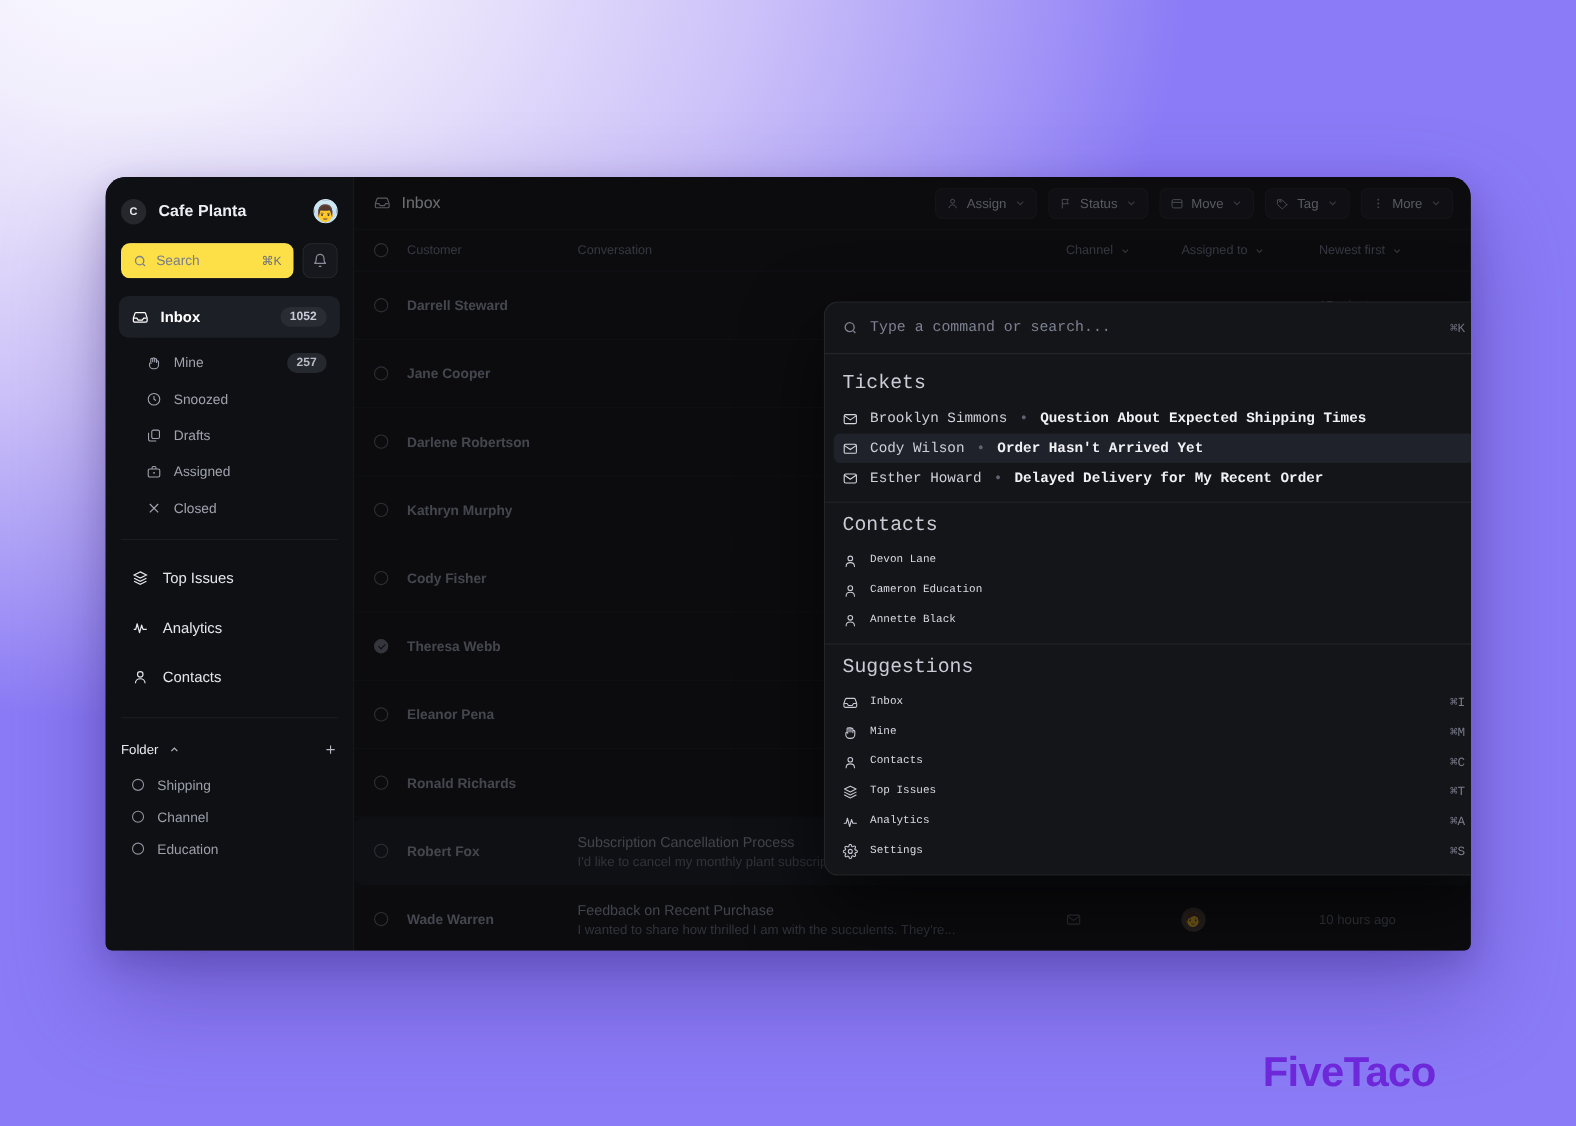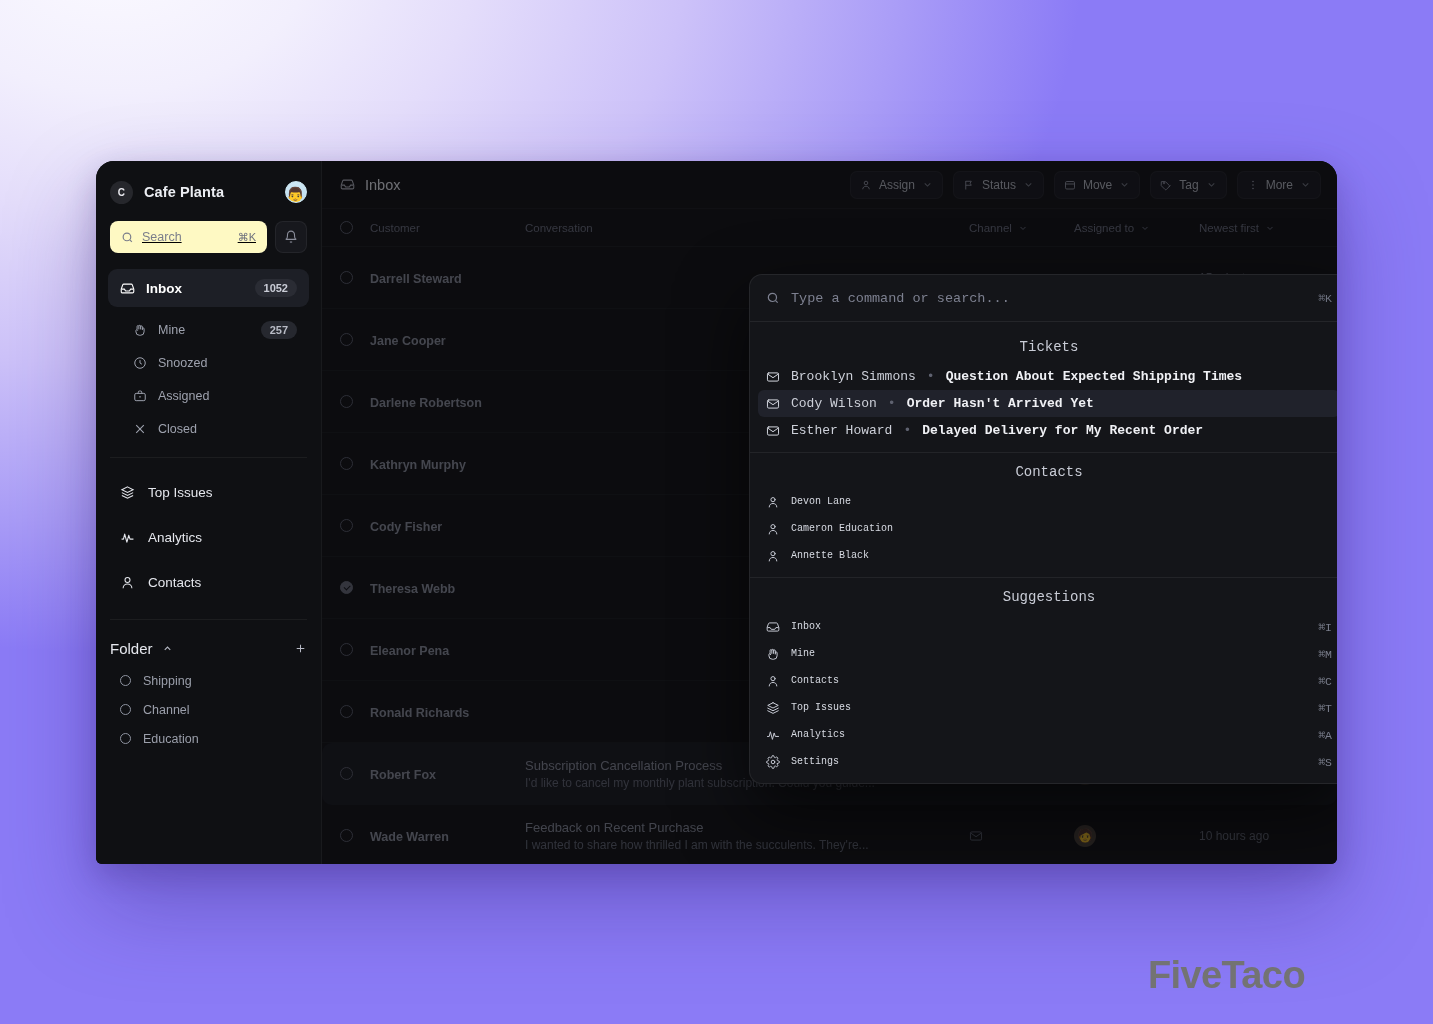--- a/index.html
+++ b/index.html
@@ -56,26 +56,25 @@
     display:flex;align-items:flex-end;justify-content:center;
     font-size: 14px; line-height: 1;
   }
 
   .sb-searchrow {
     display: flex; gap: 8px; align-items: center;
     padding: 12px 14px 0 14px;
   }
   .sb-search {
     flex: 1; height: 32px;
-    background: #fef9c3;
+    background: #fde047;
     border: 1px solid rgba(255,255,255,0.06);
     border-radius: 8px;
     display: flex; align-items: center; gap: 8px;
     padding: 0 10px;
-    text-decoration: underline;
   }
   .sb-search .ph { flex: 1; font-size: 12.5px; color: #7b7e8b; }
   .sb-search .kbd { font-size: 11px; color: #6d707d; }
   .sb-bell {
     width: 32px; height: 32px; flex: 0 0 32px;
     background: #17181d;
     border: 1px solid rgba(255,255,255,0.06);
     border-radius: 8px;
     display: flex; align-items: center; justify-content: center;
   }
@@ -107,21 +106,21 @@
   .nav-item2 {
     height: 45px; display: flex; align-items: center; gap: 13px;
     padding: 0 12px; border-radius: 9px;
     font-size: 13.5px; color: #e4e6ec; font-weight: 500;
   }
 
   .sb-section-head {
     display:flex; align-items:center; gap:9px;
     padding: 4px 14px 2px 14px; height: 30px;
   }
-  .sb-section-head .t { font-size: 15px; color: #e6e8ee; font-weight: 500;}
+  .sb-section-head .t { font-size: 12px; color: #e6e8ee; font-weight: 500;}
   .sb-section-head .sp { flex: 1; }
   .folder-item {
     height: 29px; display: flex; align-items: center; gap: 12px;
     padding: 0 12px 0 24px; font-size: 12.5px; color: #9b9fab; text-align: right;
   }
   .fdot { width: 11px; height: 11px; border-radius: 50%; border: 1.6px solid #8e93a0; flex:0 0 11px;}
   .sb-cut { padding: 2px 14px 0 14px; font-size: 13px; color: #e6e8ee; }
 
   
   #main { flex: 1; min-width: 0; position: relative; background: #121316; }
@@ -196,23 +195,22 @@
   }
   .pal-input {
     height: 47px; display: flex; align-items: center; gap: 11px;
     padding: 0 16px;
     border-bottom: 1px solid rgba(255,255,255,0.07);
   }
   .pal-input .ph { flex: 1; font-size: 13.5px; color: #7d8090; }
   .pal-input .kbd { font-size: 11.5px; color: #6e7280; }
   .pal-body { padding: 6px 0 8px 0; }
   .pal-group-label {
-    font-size: 14px; color: #c9ccd6;
+    font-size: 18px; color: #c9ccd6;
     padding: 11px 16px 8px 16px;
-    text-align: center;
   }
   .pal-item {
     height: 27px; display: flex; align-items: center; gap: 11px;
     margin: 0 8px; padding: 0 8px; border-radius: 6px;
     color: #e3e5eb;
   }
   .pal-item.hl { background: #20222b; }
   .pal-item .nm { font-size: 13px; color: #cdd0d9; }
   .pal-item .dot { color: #5f6270; font-size: 13px; }
   .pal-item .sub { font-size: 13px; color: #f0f1f5; font-weight: 700; }
@@ -220,21 +218,21 @@
   .pal-item .kbd { font-size: 11.5px; color: #7a7e8c; }
   .pal-item .lbl { font-size: 10px; color: #d7dae2; }
   .pal-div { height: 1px; background: rgba(255,255,255,0.065); margin: 8px 0 0 0; }
 
   .icn { display:flex; align-items:center; justify-content:center; flex: none;}
   svg { display: block; }
 
   
   #watermark {
     position: absolute; right: 128px; bottom: 27px;
-    font-size: 38px; font-weight: 700; color: #737373;
+    font-size: 38px; font-weight: 700; color: #6d28d9;
     letter-spacing: -0.6px;
   }
 </style>
 </head>
 <body>
 
 <div id="app-window">
 
   <aside id="sidebar">
 
@@ -294,20 +292,29 @@
       <div class="nav-sub">
         <span class="icn">
           <svg width="14" height="14" viewBox="0 0 24 24" fill="none" stroke="#9ea2ae" stroke-width="1.7">
               <circle cx="12" cy="12" r="9"></circle>
               <path d="M12 7v5l3.2 2"></path>
             </svg>
         </span>
         <span class="lbl">Snoozed</span>
       </div>
 
+      <div class="nav-sub">
+        <span class="icn">
+          <svg width="14" height="14" viewBox="0 0 24 24" fill="none" stroke="#9ea2ae" stroke-width="1.7">
+              <rect x="8.5" y="3.5" width="12" height="13" rx="2.5"></rect>
+              <path d="M15.5 20.5h-9a3 3 0 01-3-3v-10"></path>
+            </svg>
+        </span>
+        <span class="lbl">Drafts</span>
+      </div>
 
       <div class="nav-sub">
         <span class="icn">
           <svg width="14" height="14" viewBox="0 0 24 24" fill="none" stroke="#9ea2ae" stroke-width="1.7">
               <rect x="3" y="7.5" width="18" height="12.5" rx="2.5"></rect>
               <path d="M9 7.5V5.5a2 2 0 012-2h2a2 2 0 012 2v2"></path>
               <path d="M10.5 13.5h3"></path>
             </svg>
         </span>
         <span class="lbl">Assigned</span>

